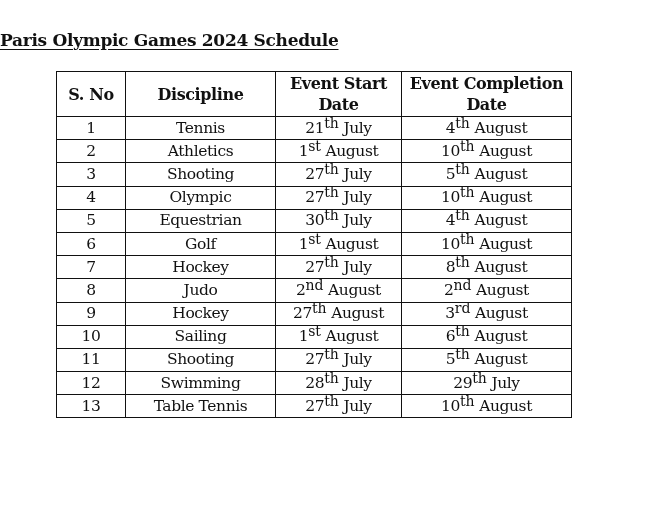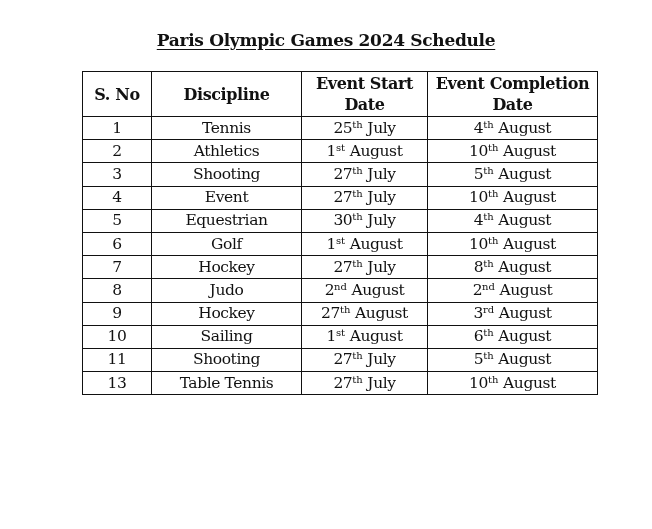--- a/index.html
+++ b/index.html
@@ -1,28 +1,28 @@
 <!DOCTYPE html>
 <html><head>
   <meta charset="utf-8">
   <style>
     html, body { margin: 0; padding: 0; background: #ffffff; }
     body { width: 652px; height: 529px; position: relative; overflow: hidden;
            font-family: "DejaVu Serif", "Liberation Serif", serif; color: #111; }
-    .title { position: absolute; left: 0; width: 652px; top: 30px; text-align: center;
+    .title { position: absolute; left: 0; width: 652px; top: 30px; 
              font-weight: bold; font-size: 17px; letter-spacing: -0.3px; }
     .title span { text-decoration: underline; text-underline-offset: 3px; }
     table { position: absolute; left: 56px; top: 71px; width: 496px;
-            border-collapse: collapse; table-layout: fixed; margin-left: 26px; }
+            border-collapse: collapse; table-layout: fixed; }
     td, th { border: 1.5px solid #111; text-align: center; padding: 0;
              font-size: 15.5px; letter-spacing: -0.4px; }
     th { font-weight: bold; height: 44px; line-height: 21px; vertical-align: middle; font-size: 16px; }
     td { height: 22.2px; line-height: 21px; }
     col.c1 { width: 69px; } col.c2 { width: 150px; } col.c3 { width: 126px; } col.c4 { width: 170px; }
-    sup { font-size: 10px; vertical-align: 5px; line-height: 0; letter-spacing: 0; }
+    sup { font-size: 14px; vertical-align: 5px; line-height: 0; letter-spacing: 0; }
   </style>
 </head>
 <body>
 
 <div class="title"><span>Paris Olympic Games 2024 Schedule</span></div>
 
 <table>
   <colgroup>
       <col class="c1">
       <col class="c2">
@@ -34,38 +34,38 @@
       <th>S. No</th>
       <th>Discipline</th>
       <th>Event Start Date</th>
       <th>Event Completion Date</th>
     </tr>
   </thead>
   <tbody id="tbody">
       <tr>
         <td>1</td>
         <td>Tennis</td>
-        <td><span>25</span><sup>th</sup><span>&nbsp;</span><span>July</span></td>
+        <td><span>21</span><sup>th</sup><span>&nbsp;</span><span>July</span></td>
         <td><span>4</span><sup>th</sup><span>&nbsp;</span><span>August</span></td>
       </tr>
       <tr>
         <td>2</td>
         <td>Athletics</td>
         <td><span>1</span><sup>st</sup><span>&nbsp;</span><span>August</span></td>
         <td><span>10</span><sup>th</sup><span>&nbsp;</span><span>August</span></td>
       </tr>
       <tr>
         <td>3</td>
         <td>Shooting</td>
         <td><span>27</span><sup>th</sup><span>&nbsp;</span><span>July</span></td>
         <td><span>5</span><sup>th</sup><span>&nbsp;</span><span>August</span></td>
       </tr>
       <tr>
         <td>4</td>
-        <td>Event</td>
+        <td>Olympic</td>
         <td><span>27</span><sup>th</sup><span>&nbsp;</span><span>July</span></td>
         <td><span>10</span><sup>th</sup><span>&nbsp;</span><span>August</span></td>
       </tr>
       <tr>
         <td>5</td>
         <td>Equestrian</td>
         <td><span>30</span><sup>th</sup><span>&nbsp;</span><span>July</span></td>
         <td><span>4</span><sup>th</sup><span>&nbsp;</span><span>August</span></td>
       </tr>
       <tr>
@@ -98,19 +98,25 @@
         <td><span>1</span><sup>st</sup><span>&nbsp;</span><span>August</span></td>
         <td><span>6</span><sup>th</sup><span>&nbsp;</span><span>August</span></td>
       </tr>
       <tr>
         <td>11</td>
         <td>Shooting</td>
         <td><span>27</span><sup>th</sup><span>&nbsp;</span><span>July</span></td>
         <td><span>5</span><sup>th</sup><span>&nbsp;</span><span>August</span></td>
       </tr>
       <tr>
+        <td>12</td>
+        <td>Swimming</td>
+        <td><span>28</span><sup>th</sup><span>&nbsp;</span><span>July</span></td>
+        <td><span>29</span><sup>th</sup><span>&nbsp;</span><span>July</span></td>
+      </tr>
+      <tr>
         <td>13</td>
         <td>Table Tennis</td>
         <td><span>27</span><sup>th</sup><span>&nbsp;</span><span>July</span></td>
         <td><span>10</span><sup>th</sup><span>&nbsp;</span><span>August</span></td>
       </tr>
     </tbody>
 </table>
 
 </body></html>

